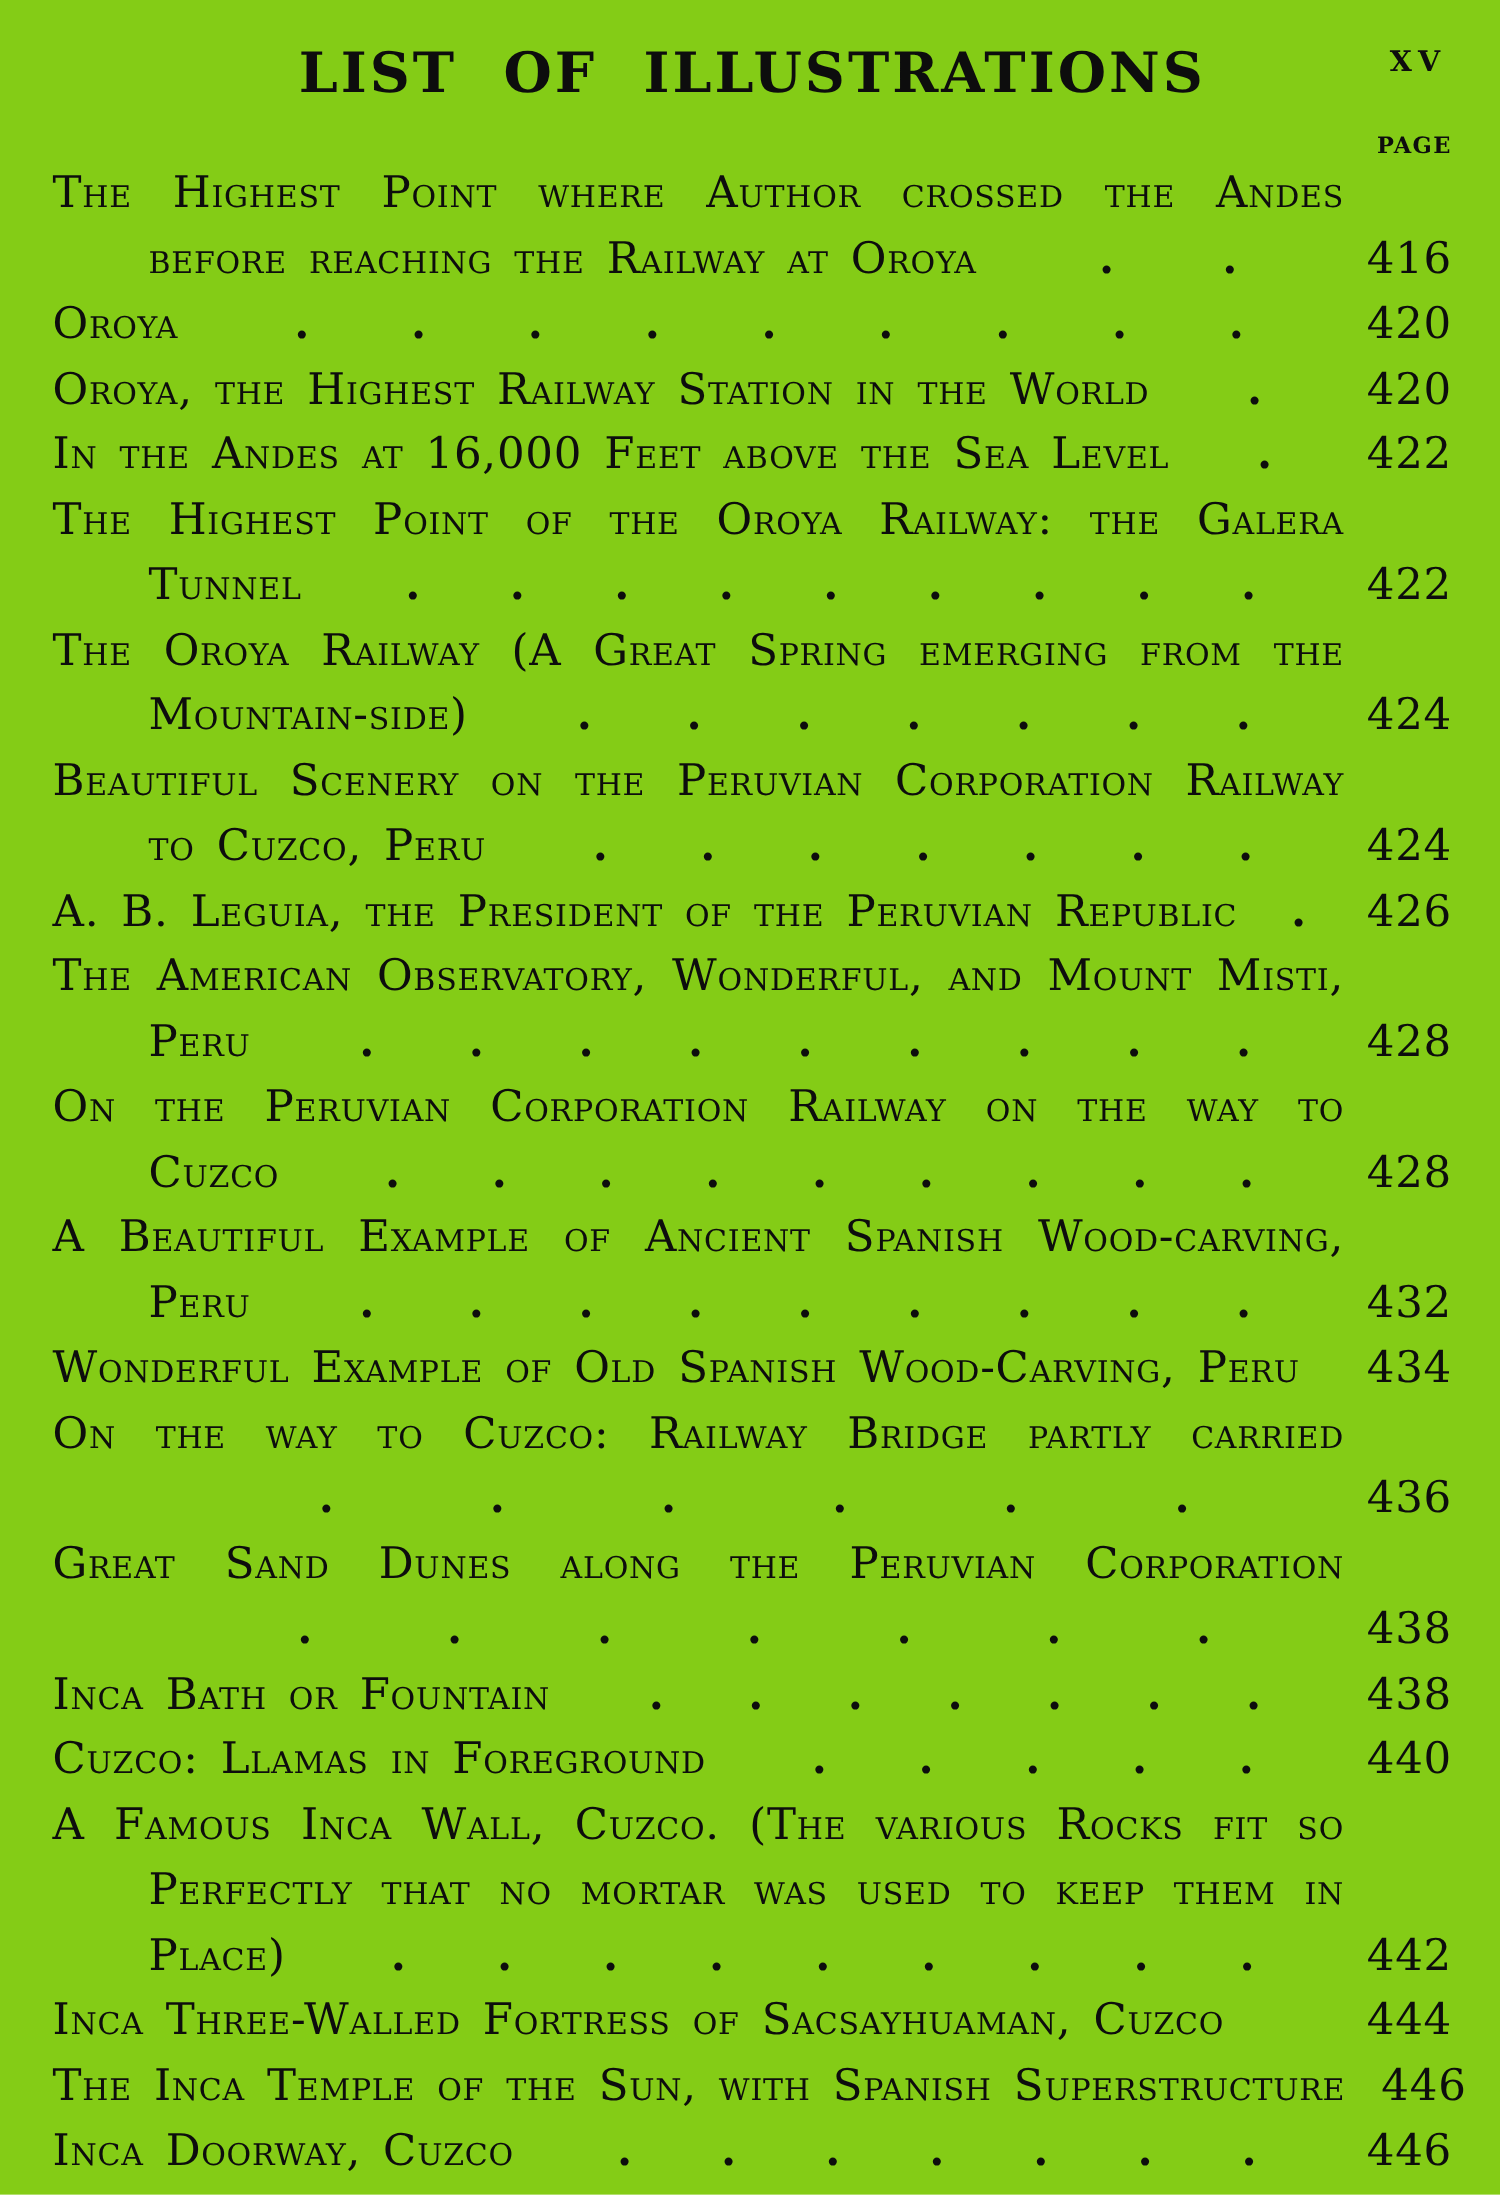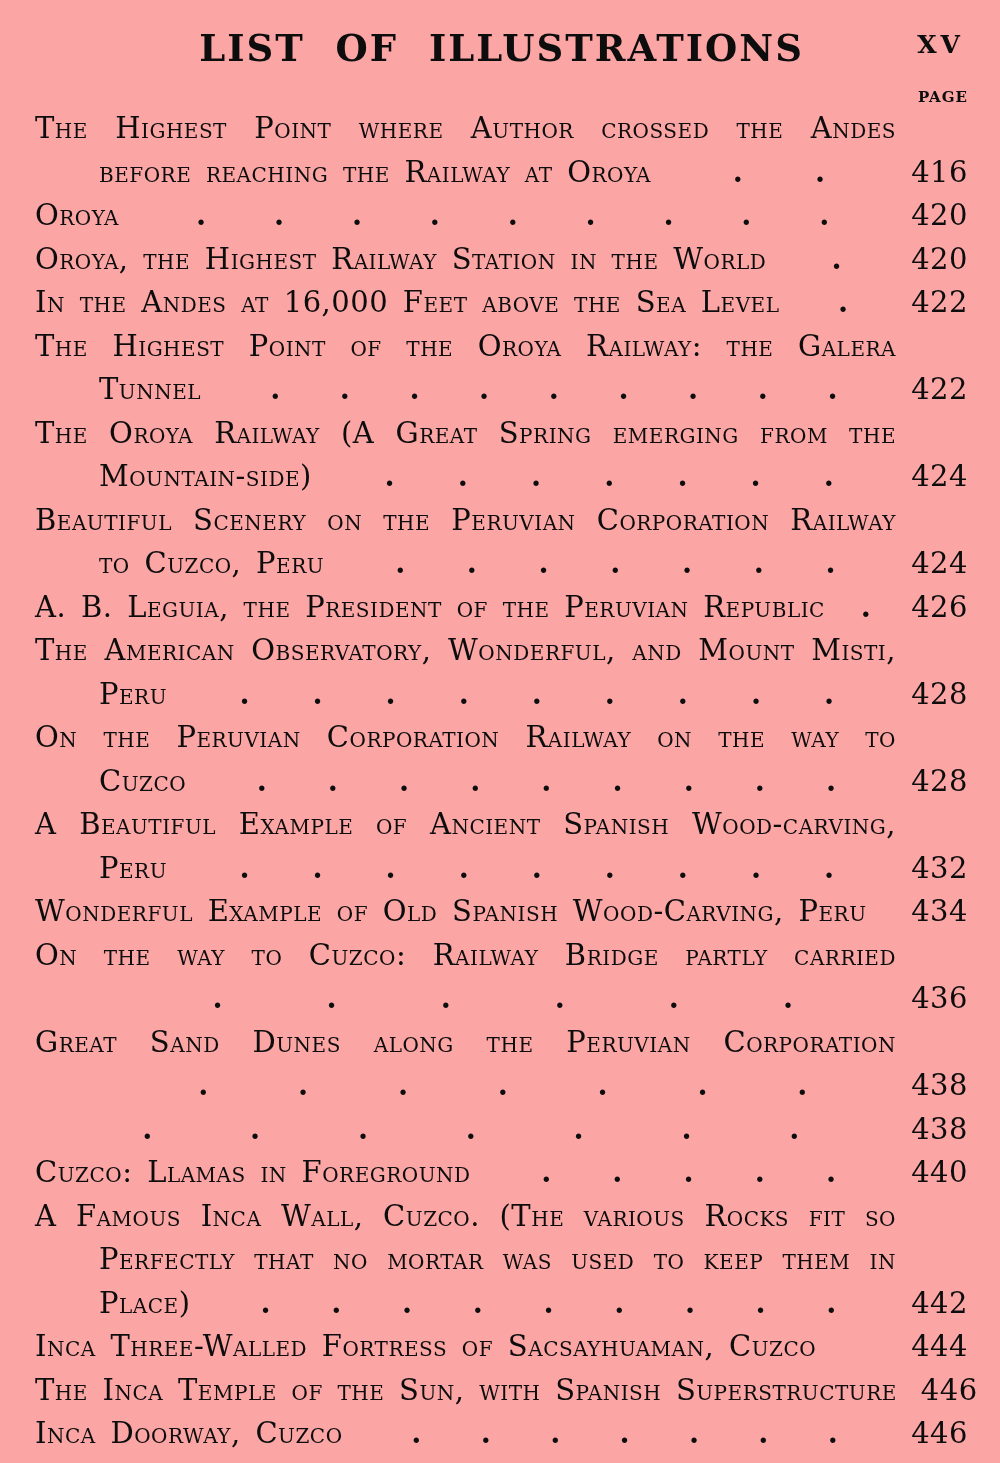--- a/index.html
+++ b/index.html
@@ -13,36 +13,36 @@
     overflow: hidden;
     font-family: "DejaVu Serif", "Liberation Serif", serif;
     color: #0d0d0d;
   }
   .sheet {
     position: relative;
     box-sizing: border-box;
     width: 1000px;
     height: 1463px;
     padding: 26px 32px 0 35px;
-    background: #fca5a5;
+    background: #84cc16;
   }
   .title {
     text-align: center;
     font-size: 37px;
     line-height: 1;
     letter-spacing: 2px;
     word-spacing: 16px;
     font-weight: bold;
     margin: 4px 0 0 0;
   }
   .folio {
     position: absolute;
     top: 32px;
     right: 36px;
-    font-size: 25px;
+    font-size: 19px;
     letter-spacing: 4px;
     font-weight: bold;
     line-height: 1;
   }
   .col-label {
     text-align: right;
     font-size: 15px;
     letter-spacing: 1px;
     line-height: 1;
     margin-top: 23px;
@@ -289,20 +289,21 @@
             <span class="dot">.</span>
             <span class="dot">.</span>
             <span class="dot">.</span>
             <span class="dot">.</span>
           </span>
           <span class="pagenum">438</span>
         </div>
       </div>
       <div>
         <div class="line flexline">
+          <span class="txt">Inca Bath or Fountain</span>
           <span class="leader">
             <span class="dot">.</span>
             <span class="dot">.</span>
             <span class="dot">.</span>
             <span class="dot">.</span>
             <span class="dot">.</span>
             <span class="dot">.</span>
             <span class="dot">.</span>
           </span>
           <span class="pagenum">438</span>

